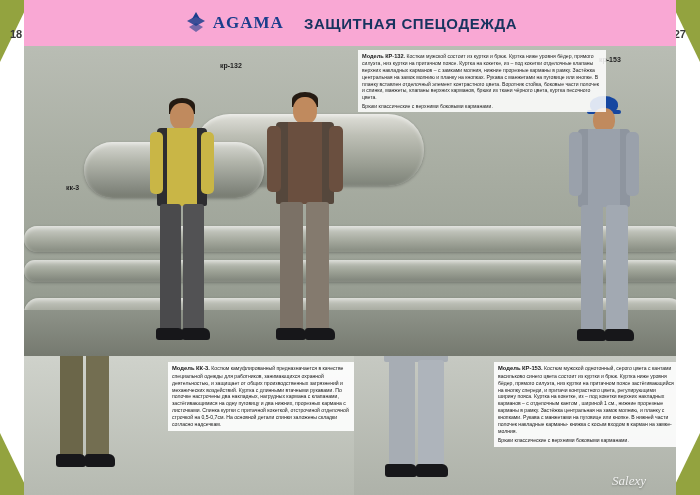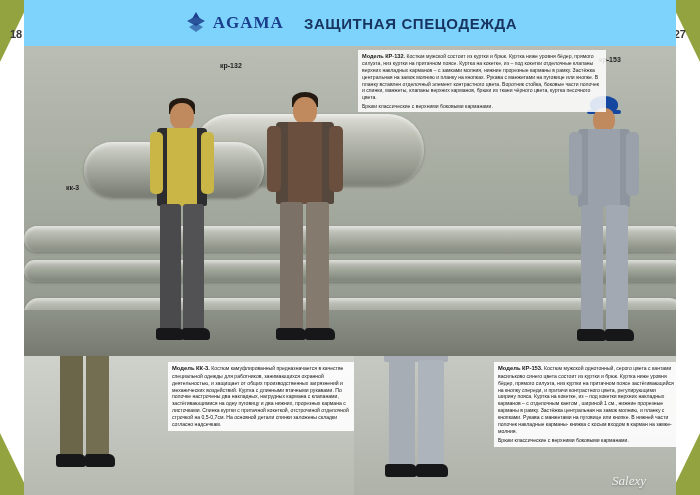--- a/index.html
+++ b/index.html
@@ -39,21 +39,21 @@
   }
   .pagenum{
     position:absolute;top:28px;font-size:11px;color:#3a3a3a;font-weight:bold;
   }
   .pagenum-left{left:10px;}
   .pagenum-right{right:14px;}
 
   
   .header{
     position:absolute;left:24px;right:24px;top:0;height:46px;
-    background:#7dd3fc;
+    background:#f9a8d4;
     display:flex;align-items:center;justify-content:center;gap:20px;
   }
   .logo{
     display:flex;align-items:center;gap:4px;
   }
   .logo-mark{
     width:26px;height:24px;position:relative;
   }
   .logo-text{
     font-size:17px;font-weight:bold;color:#1b3e8c;letter-spacing:1px;

